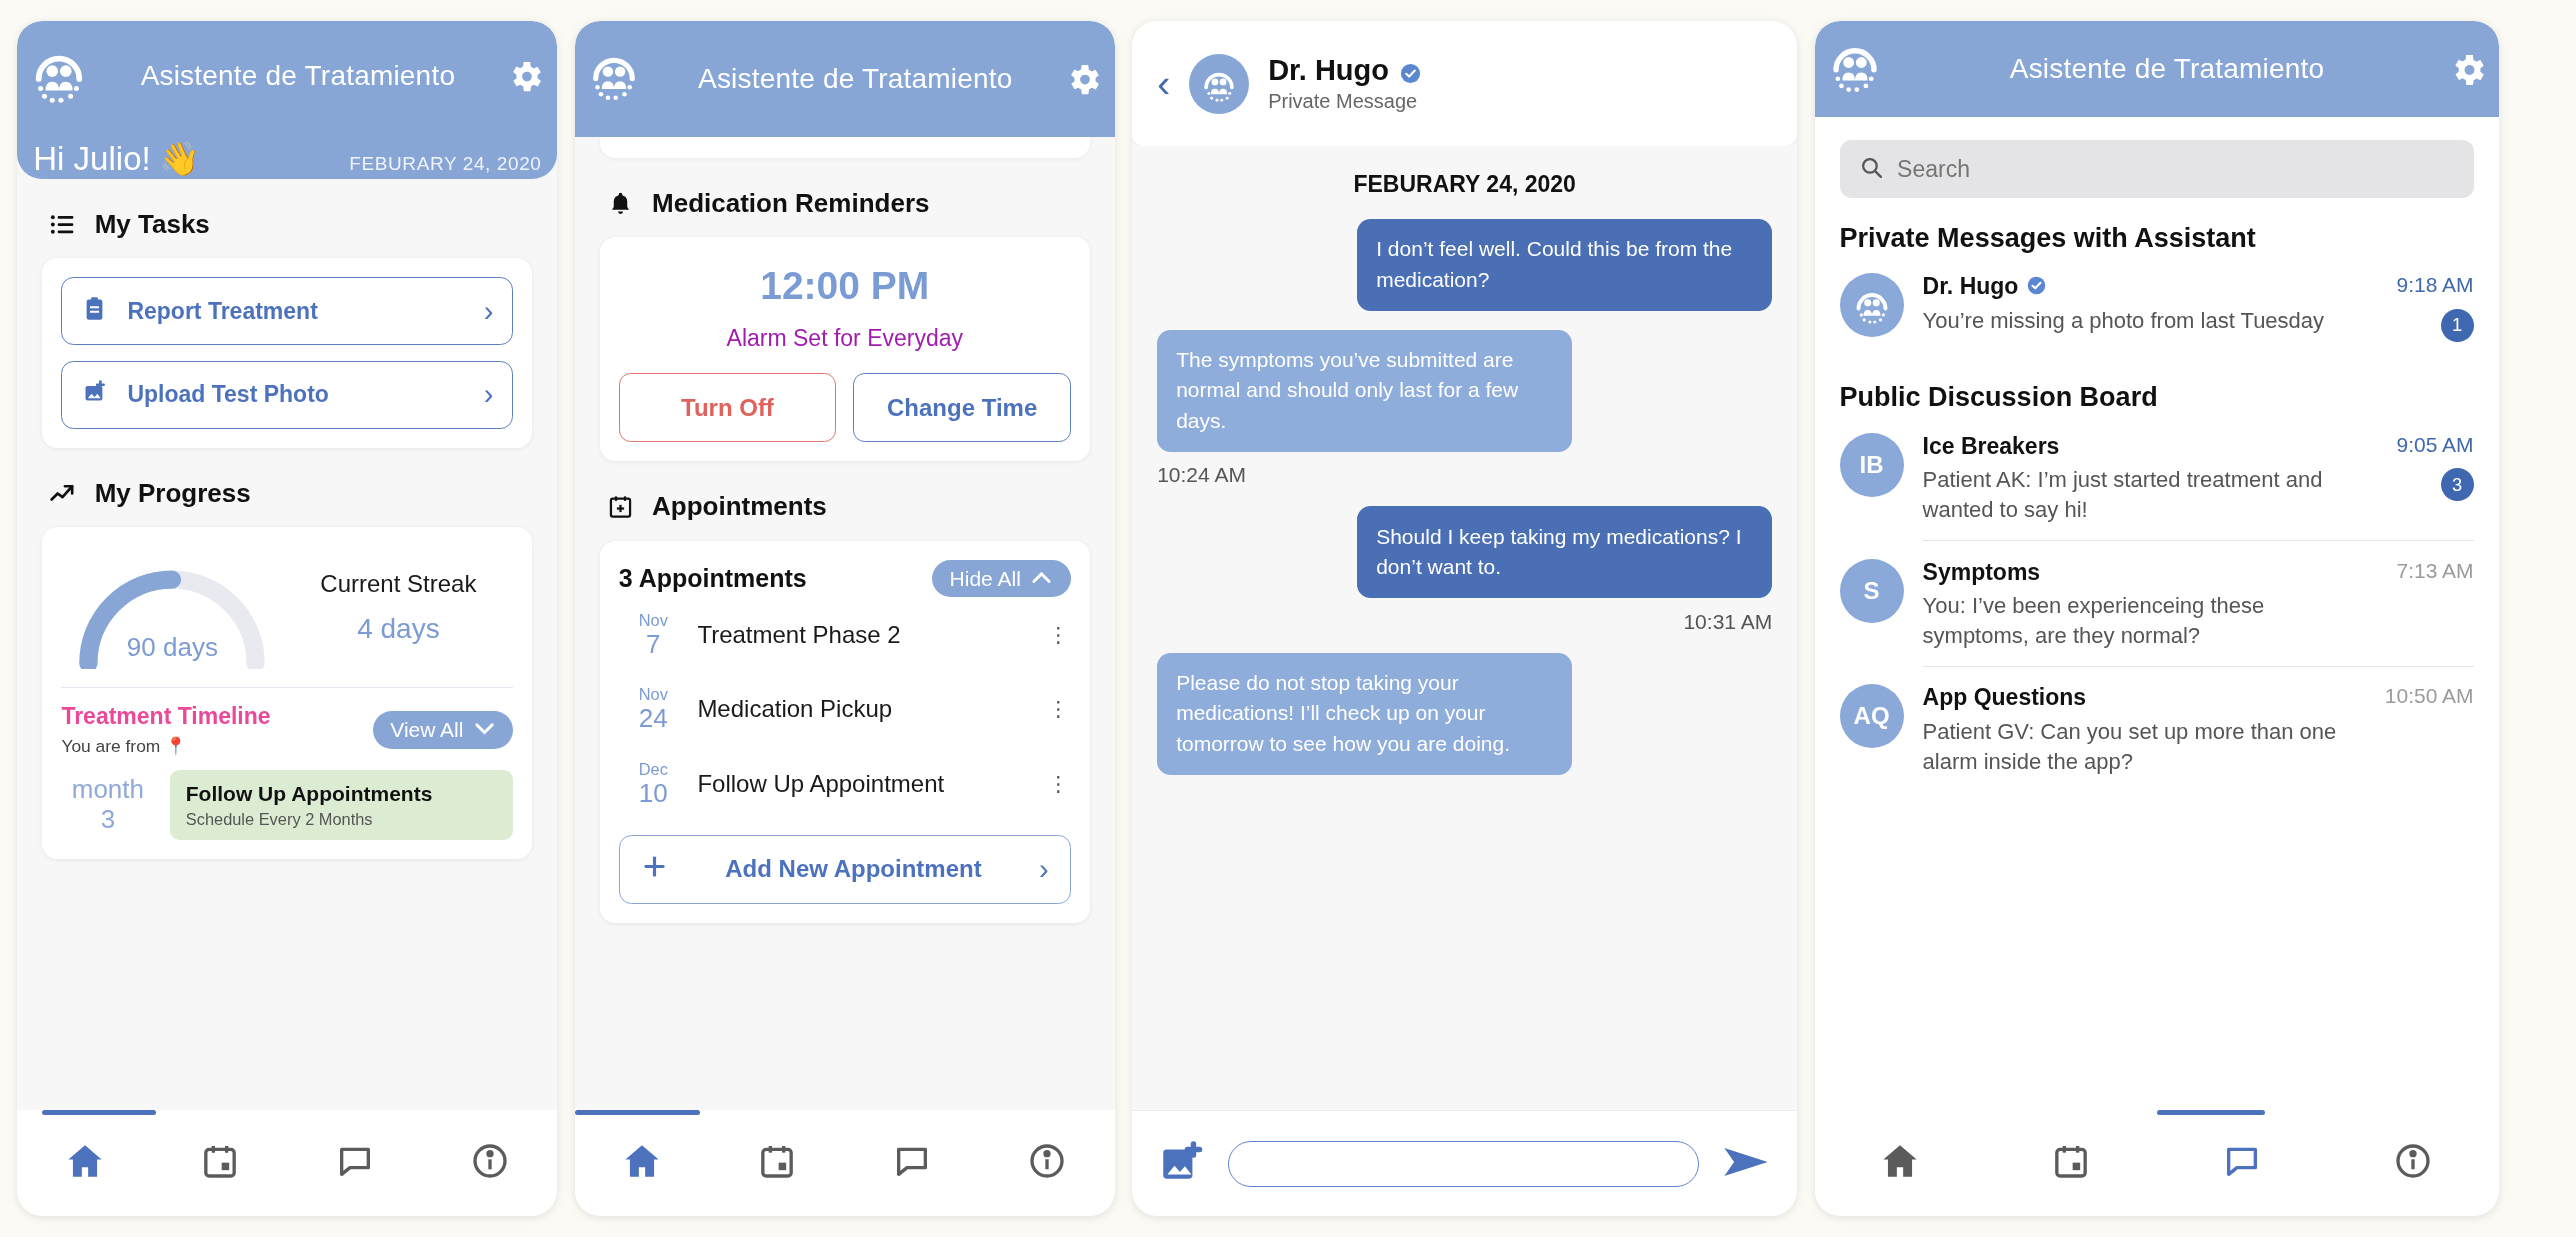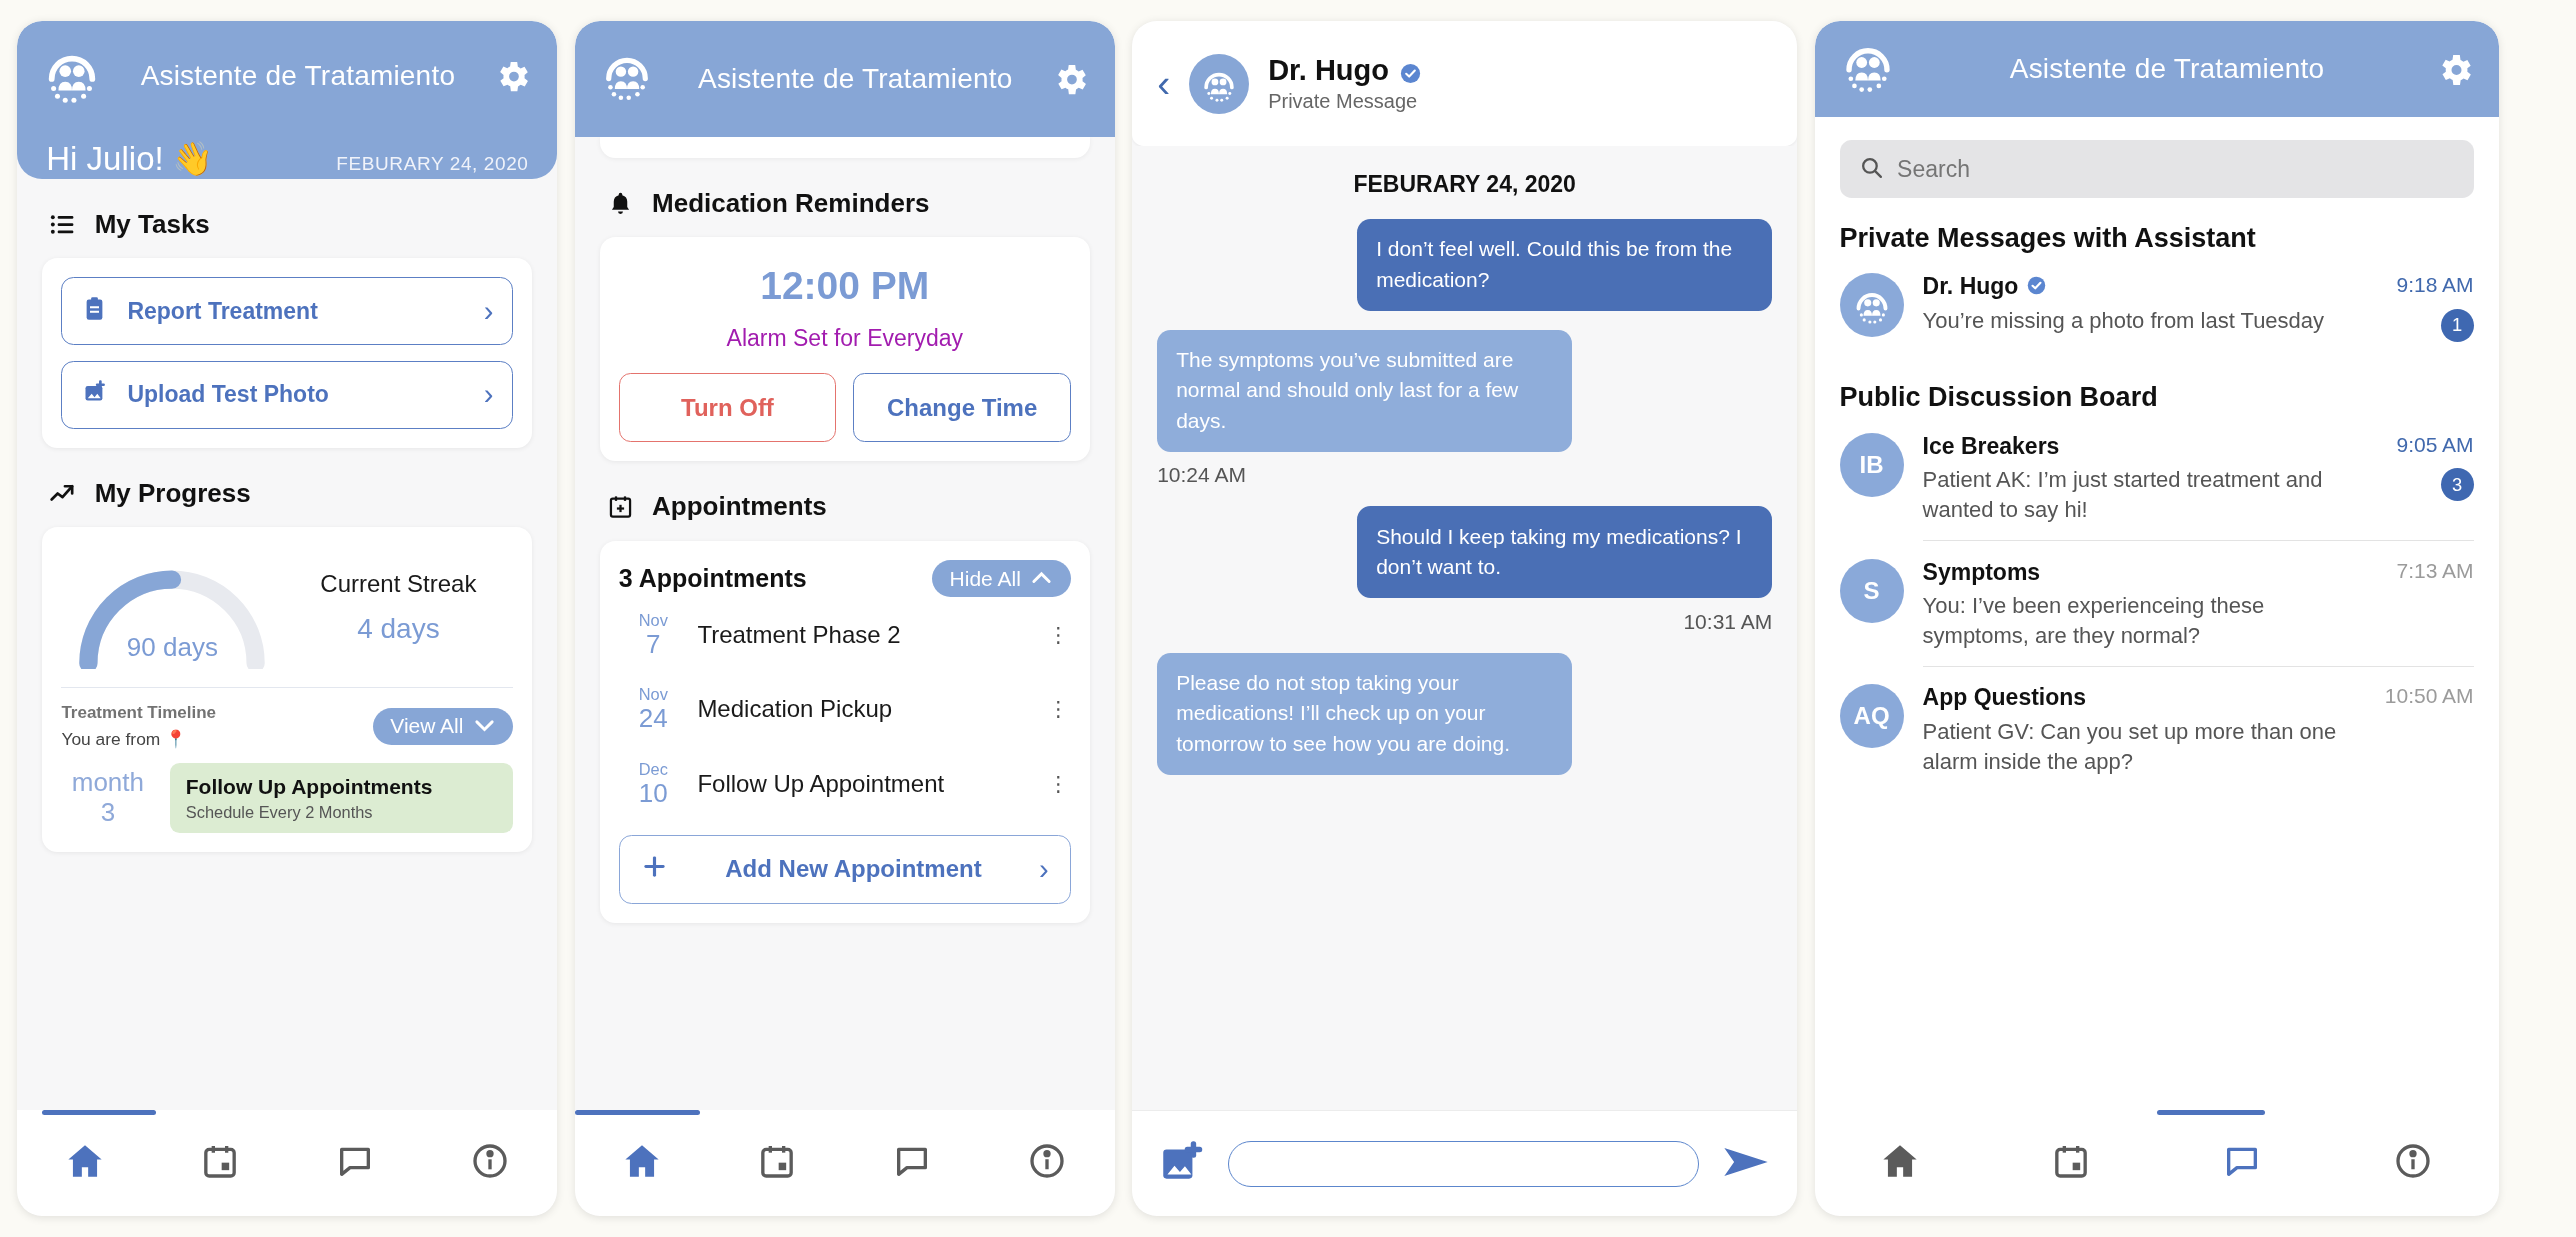--- a/index.html
+++ b/index.html
@@ -31,21 +31,21 @@
   .p1 { width: 540px; height: 1195px; }
   .p2 { width: 540px; height: 1195px; }
   .p3 { width: 665px; height: 1195px; }
   .p4 { width: 684px; height: 1195px; }
 
   
   .appbar {
     background: #87a6d6;
     display: flex;
     align-items: center;
-    padding: 0 25px;
+    padding: 0 12px;
     flex: none;
   }
   .appbar.tall { height: 158px; border-radius: 25px; margin: 0; align-items: flex-start; padding-top: 25px; flex-direction: column; }
   .appbar.plain { height: 116px; }
   .appbar-row { display: flex; align-items: center; width: 100%; }
   .logo {
     width: 60px; height: 60px; flex: none;
     position: relative;
   }
   .logo svg { display: block; }
@@ -115,21 +115,21 @@
   .gauge-wrap { width: 222px; height: 123px; position: relative; flex: none; }
   .gauge-label {
     position: absolute; left: 0; right: 0; bottom: 5.8px;
     text-align: center; font-size: 26px; color: #7b9bd4;
   }
   .streak { flex:1; text-align:center; }
   .streak-t { font-size: 24px; color:#1a1a1a; }
   .streak-v { font-size: 28px; color:#7b9bd4; margin-top: 15.4px; }
   .divider { height:1px; background:#e3e7ef; margin: 17.4px 0 15.4px; }
   .tl-row { display:flex; align-items:center; justify-content:space-between; }
-  .tl-title { font-size: 17px; font-weight: 700; color:#737373; }
+  .tl-title { font-size: 23px; font-weight: 700; color:#ec4899; }
   .viewall {
     background:#87a6d6; color:#fff; border-radius: 21px;
     padding: 6.7px 17.4px; font-size: 21px; display:flex; align-items:center; gap:9.6px;
   }
   .tl-sub { font-size: 17.4px; color:#444; margin-top: 5.8px; }
   .tl-body { display:flex; align-items:center; gap: 16px; margin-top: 13.5px; }
   .tl-month { width: 93px; text-align:center; color:#8fa9d9; font-size: 26px; line-height: 1.15; }
   .tl-chip { flex:1; background:#dcecd2; border-radius: 9.6px; padding: 11.6px 15.4px; }
   .tl-chip-t { font-size: 21px; font-weight:700; color:#111; }
   .tl-chip-s { font-size: 16.4px; color:#555; margin-top:3.9px; }

